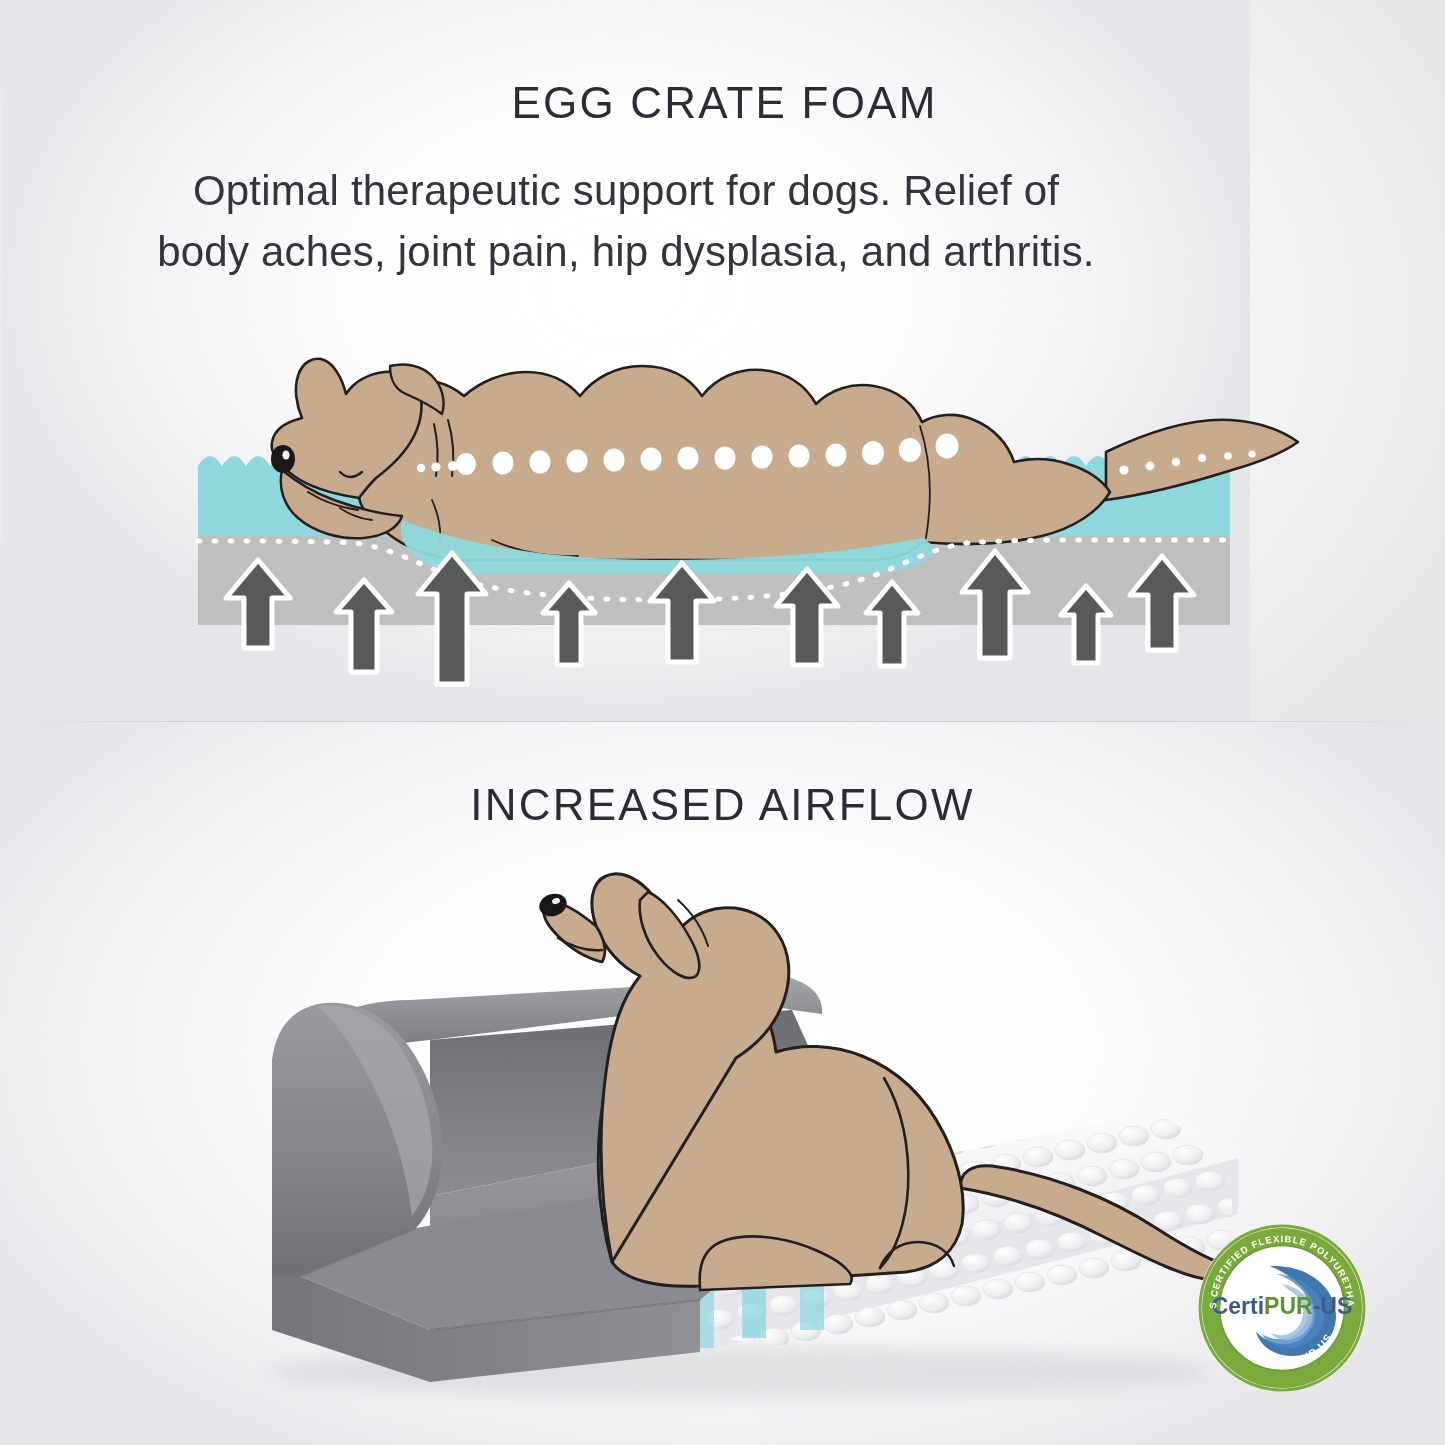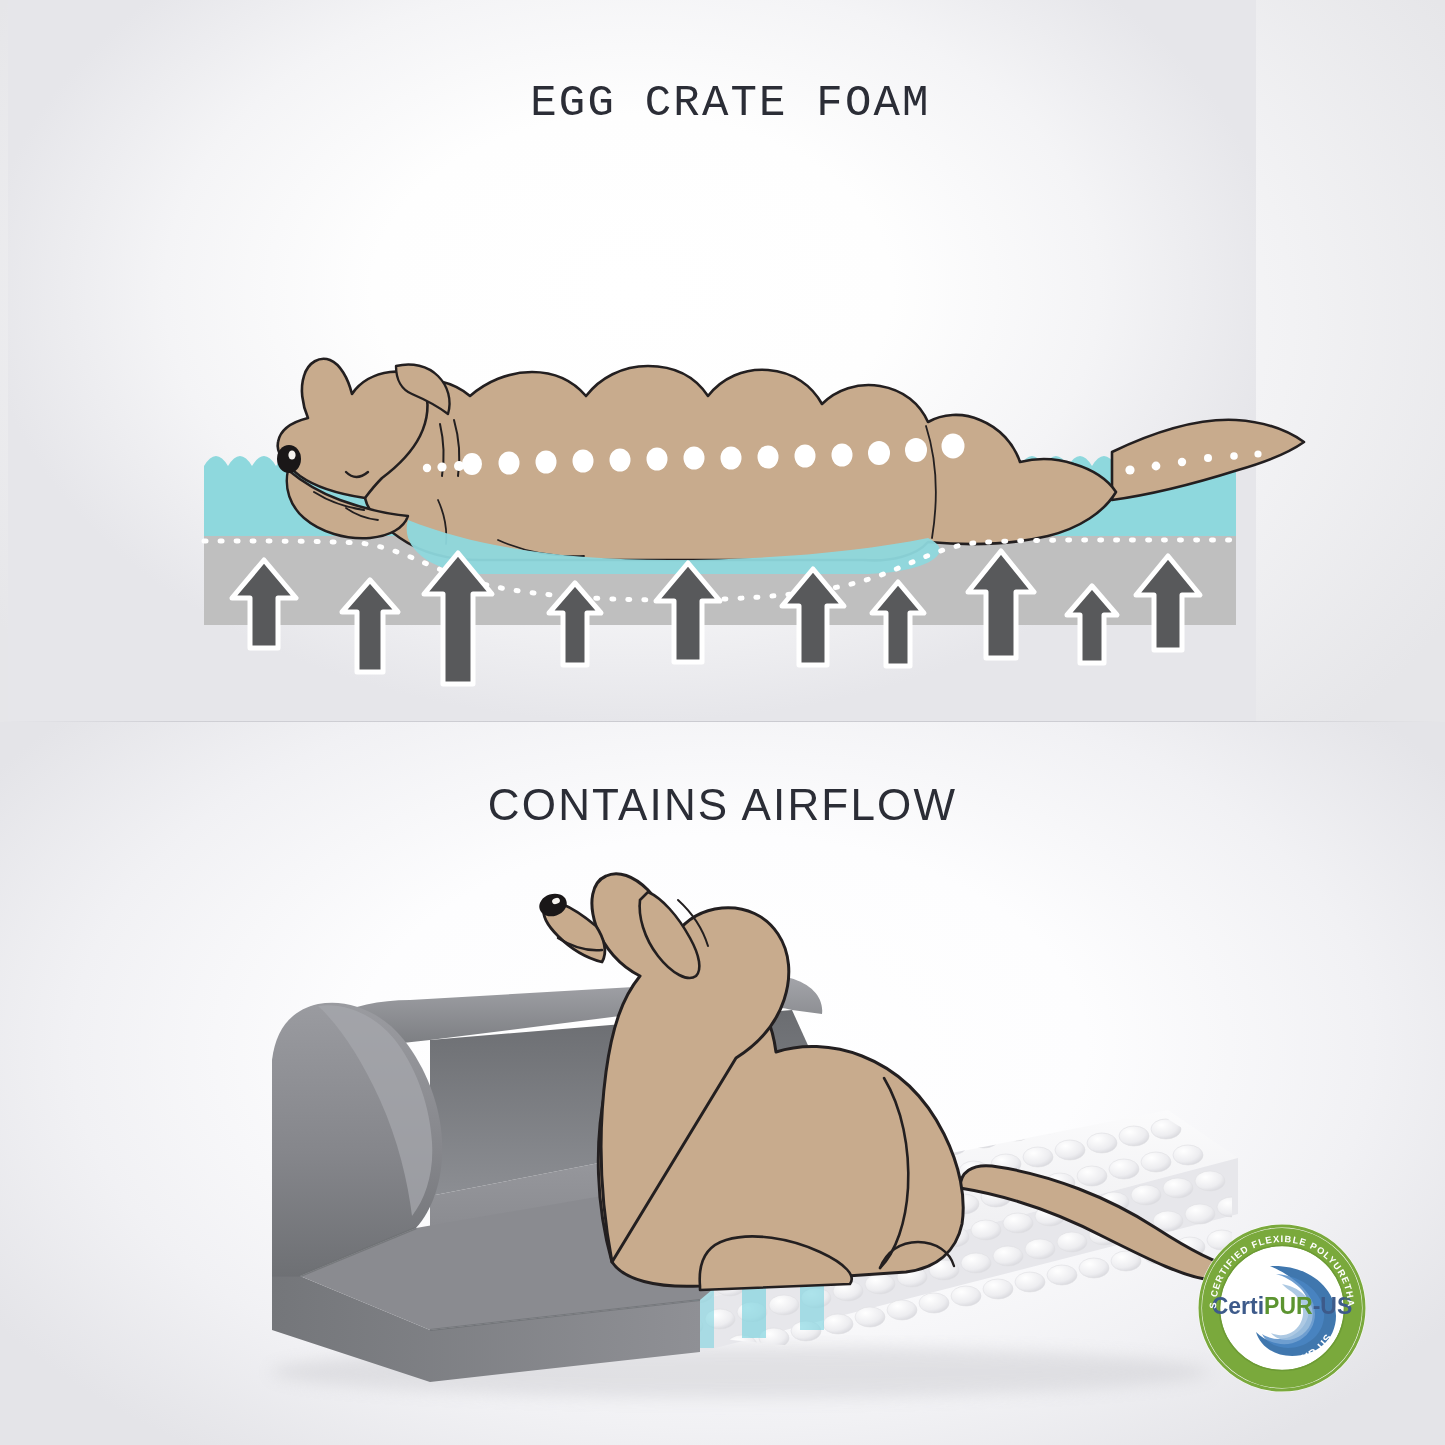--- a/index.html
+++ b/index.html
@@ -8,21 +8,21 @@
     font-family:"Liberation Sans",sans-serif;
     background:#e4e4e7;
   }
   #page{
     position:relative;width:1445px;height:1445px;
     background:
       radial-gradient(ellipse 58% 42% at 50% 22%, #ffffff 0%, #fdfdfe 34%, #f2f2f4 68%, #e6e6e9 100%),
       linear-gradient(90deg,#e2e2e6 0%,#eeeef0 18%,#fbfbfc 50%,#eeeef0 82%,#e2e2e6 100%);
   }
   
-  #panel-top{position:absolute;left:8px;top:0;width:1248px;height:722px;font-family:Liberation Mono, monospace;}
+  #panel-top{position:absolute;left:2px;top:0;width:1248px;height:722px;}
   #panel-top-bg{
     position:absolute;inset:0;
     background:radial-gradient(ellipse 52% 60% at 50% 40%, #ffffff 0%, #fefefe 40%, #f4f4f6 72%, #e6e6ea 100%);
   }
   .headline{
     position:absolute;left:0;width:1445px;text-align:center;
     color:#2b2d36;font-weight:500;
   }
   #title1{top:78px;font-size:44px;letter-spacing:2.2px;}
   #subtitle{
@@ -48,21 +48,22 @@
 <body>
 
 <div id="page">
 
   <div id="panel-top">
     <div id="panel-top-bg"></div>
 
     <div class="headline" id="title1">EGG CRATE FOAM</div>
 
     <div id="subtitle">
-      <br>
+      <span>Optimal therapeutic support for dogs. Relief of</span><br>
+      <span>body aches, joint pain, hip dysplasia, and arthritis.</span>
     </div>
 
     <svg class="art" width="1445" height="722" viewBox="0 0 1445 722">
       <defs>
         <clipPath id="blockClip">
             <rect x="196" y="446" width="1032" height="180"></rect>
           </clipPath>
       </defs>
 
       <rect x="196" y="533" width="1032" height="92" fill="#bfbfbf"></rect>
@@ -218,21 +219,21 @@
           <path d="M1160,556 L1192,595 L1174,595 L1174,650 L1146,650 L1146,595 L1128,595 Z" fill="#58595b" stroke="#ffffff" stroke-width="5" stroke-linejoin="round"></path>
         </g>
       </g>
     </svg>
   </div>
 
   <div class="divider"></div>
 
   <div id="panel-bot"></div>
 
-  <div class="headline" id="title2">CONTAINS AIRFLOW</div>
+  <div class="headline" id="title2">INCREASED AIRFLOW</div>
 
   <svg class="art" width="1445" height="1445" viewBox="0 0 1445 1445" style="top:0;">
     <defs>
       <linearGradient id="fabricFront" x1="0" y1="0" x2="0" y2="1">
         <stop offset="0%" stop-color="#9a9ba0"></stop>
         <stop offset="55%" stop-color="#85868b"></stop>
         <stop offset="100%" stop-color="#6e7074"></stop>
       </linearGradient>
       <linearGradient id="fabricSide" x1="0" y1="0" x2="1" y2="0">
         <stop offset="0%" stop-color="#74767a"></stop>

